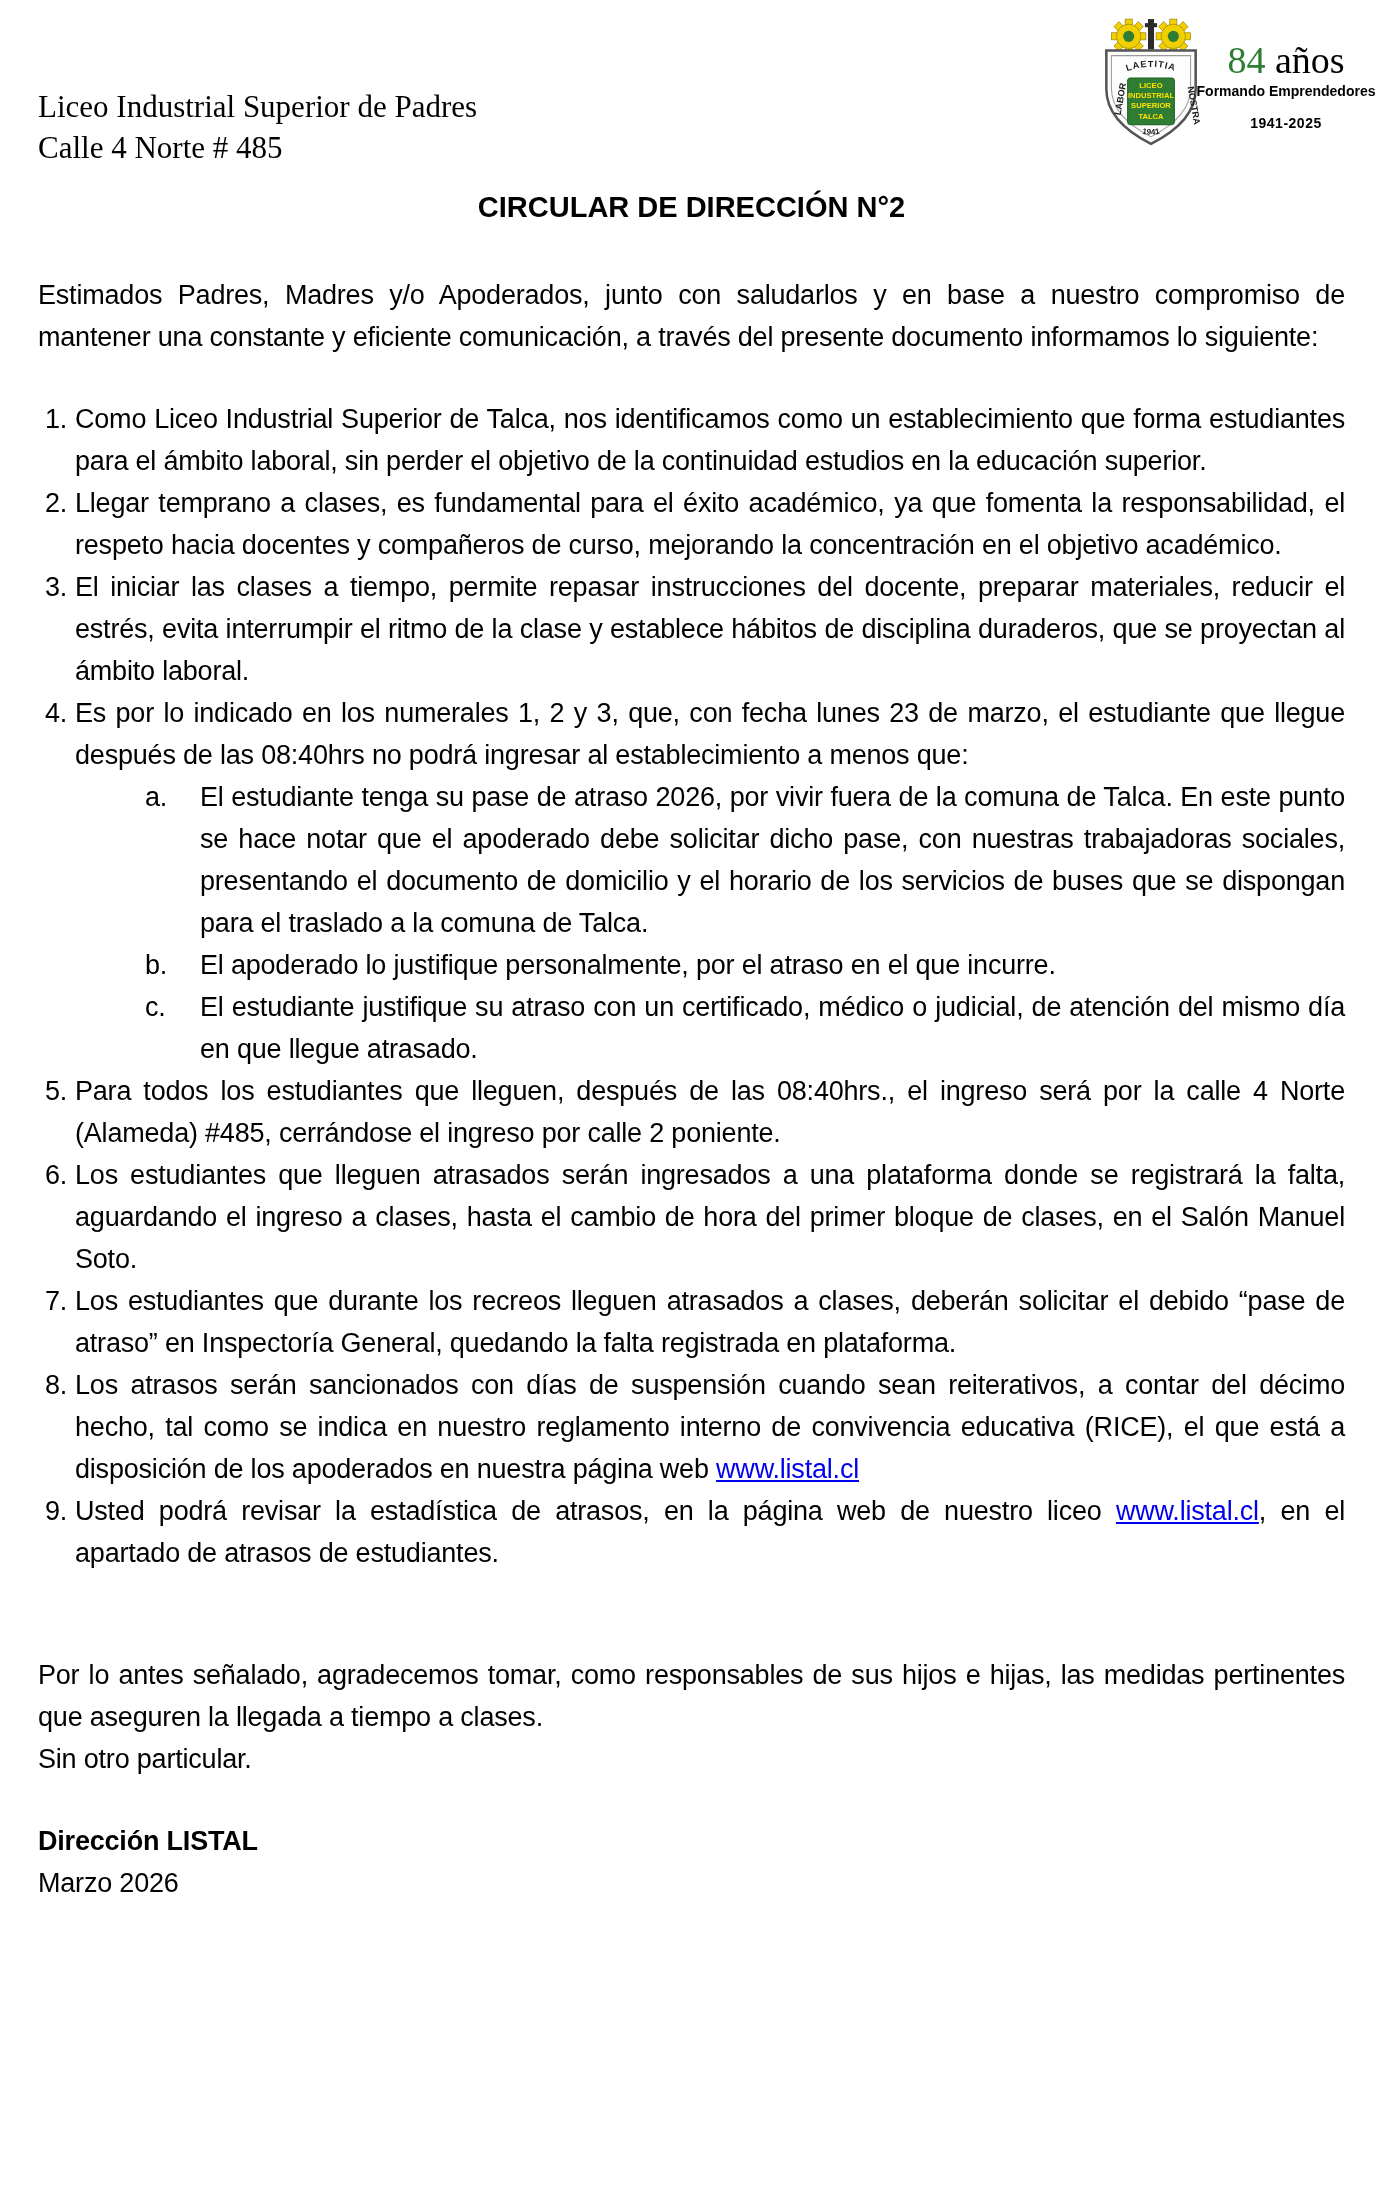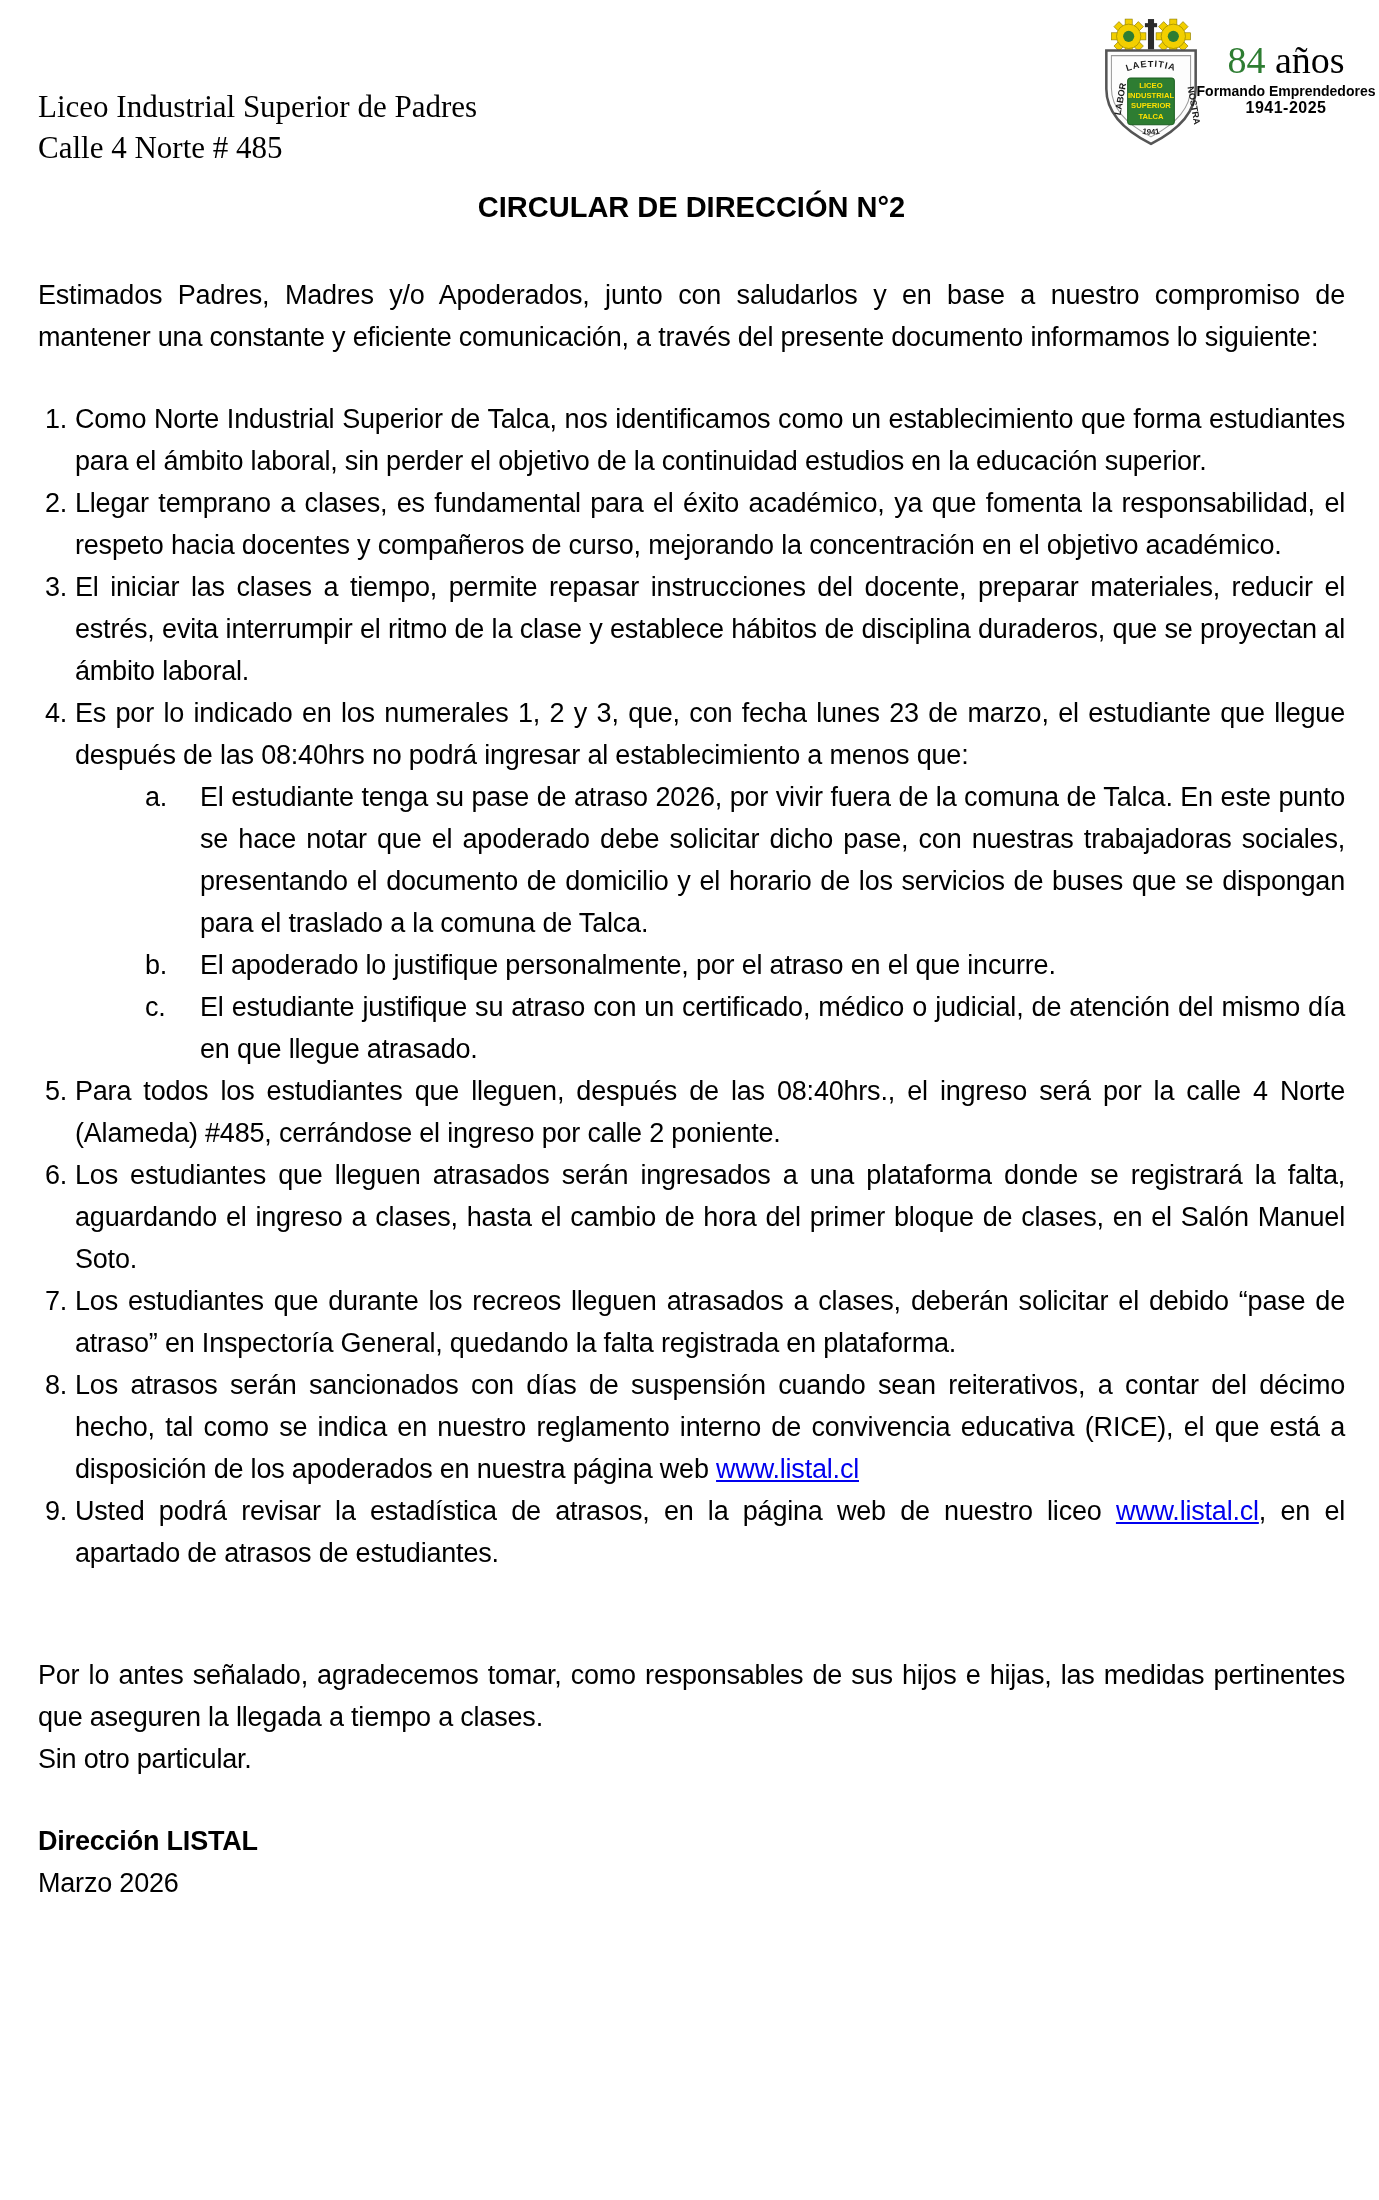--- a/index.html
+++ b/index.html
@@ -13,21 +13,21 @@
     position:absolute; left:38px; top:86px;
     font-family:"Liberation Serif","DejaVu Serif",serif;
     font-size:31px; line-height:41px; color:#000;
   }
   
   .logo-block { position:absolute; top:14px; right:14px; display:flex; align-items:flex-start; }
   .anniv { display:flex; flex-direction:column; align-items:center; padding-top:26px; width:158px; }
   .anniv-top { font-family:"Liberation Serif","DejaVu Serif",serif; font-size:38px; line-height:40px; }
   .anniv-num { color:var(--crest-green,#2e7d32); }
   .anniv-slogan { font-weight:bold; font-size:14px; margin-top:3px; white-space:nowrap; }
-  .anniv-years { font-weight:bold; font-size:16px; margin-top:0; letter-spacing:0.5px; }
+  .anniv-years { font-weight:bold; font-size:14px; margin-top:16px; letter-spacing:0.5px; }
   
   .content { position:absolute; left:38px; right:34px; top:186px; font-size:27px; line-height:42px; letter-spacing:-0.2px; }
   .doc-title { margin:0; text-align:center; font-size:29px; font-weight:bold; letter-spacing:0; }
   .intro { margin:46px 0 0 0; text-align:justify; }
   .list { margin-top:40px; }
   .row, .sub-row { display:flex; }
   .marker { flex:0 0 37px; padding-left:7px; box-sizing:border-box; }
   .sub-spacer { flex:0 0 107px; }
   .sub-marker { flex:0 0 55px; }
   .body { flex:1 1 auto; text-align:justify; }
@@ -108,21 +108,21 @@
       <div class="anniv-years">1941-2025</div>
     </div>
   </div>
 
   <div class="content">
     <h1 class="doc-title">CIRCULAR DE DIRECCIÓN N°2</h1>
     <p class="intro">Estimados Padres, Madres y/o Apoderados, junto con saludarlos y en base a nuestro compromiso de mantener una constante y eficiente comunicación, a través del presente documento informamos lo siguiente:</p>
     <div class="list">
         <div class="row">
           <div class="marker">1.</div>
-          <div class="body"><span>Como Norte Industrial Superior de Talca, nos identificamos como un establecimiento que forma estudiantes para el ámbito laboral, sin perder el objetivo de la continuidad estudios en la educación superior.</span></div>
+          <div class="body"><span>Como Liceo Industrial Superior de Talca, nos identificamos como un establecimiento que forma estudiantes para el ámbito laboral, sin perder el objetivo de la continuidad estudios en la educación superior.</span></div>
         </div>
         <div class="row">
           <div class="marker">2.</div>
           <div class="body"><span>Llegar temprano a clases, es fundamental para el éxito académico, ya que fomenta la responsabilidad, el respeto hacia docentes y compañeros de curso, mejorando la concentración en el objetivo académico.</span></div>
         </div>
         <div class="row">
           <div class="marker">3.</div>
           <div class="body"><span>El iniciar las clases a tiempo, permite repasar instrucciones del docente, preparar materiales, reducir el estrés, evita interrumpir el ritmo de la clase y establece hábitos de disciplina duraderos, que se proyectan al ámbito laboral.</span></div>
         </div>
         <div class="row">

